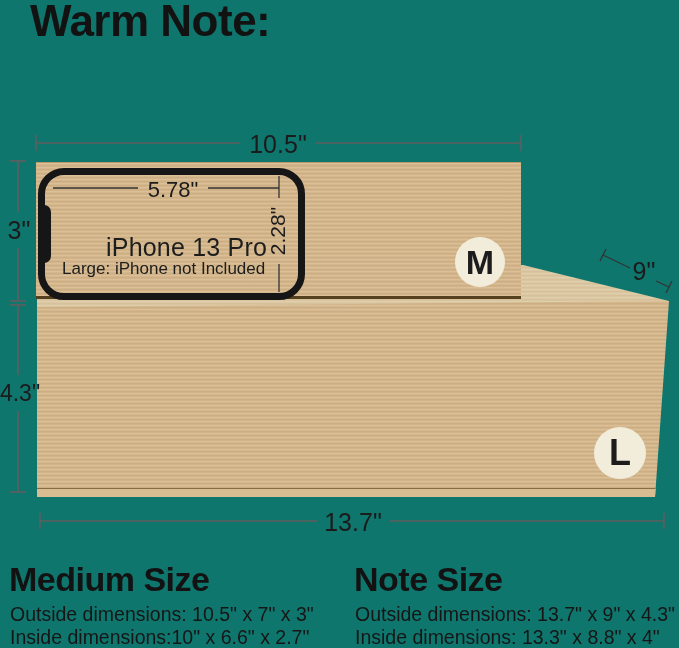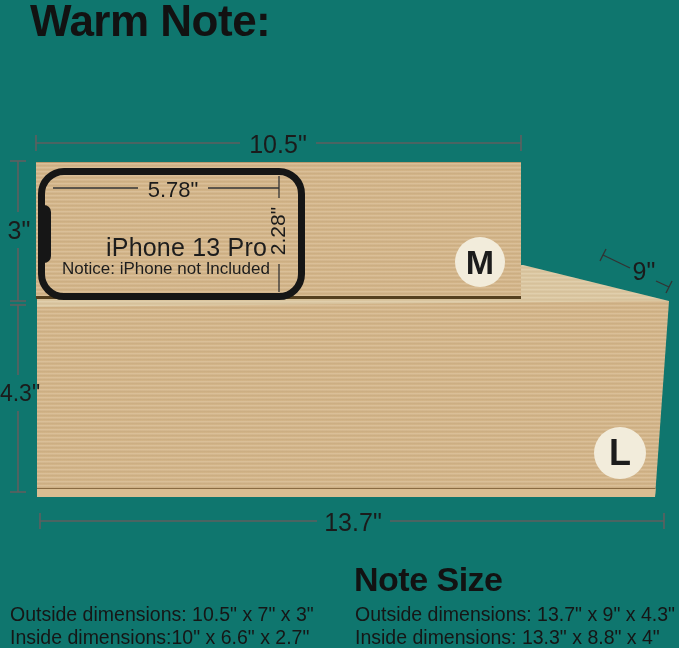--- a/index.html
+++ b/index.html
@@ -107,21 +107,21 @@
   <div class="large-front kraft">
     <div class="large-flap"></div>
   </div>
 
   <div class="medium-front kraft"></div>
 
   <div class="phone">
     <div class="notch"></div>
   </div>
   <div class="phone-model">iPhone 13 Pro</div>
-  <div class="phone-notice">Notice: iPhone not Included</div>
+  <div class="phone-notice">Large: iPhone not Included</div>
 
   <div class="badge badge-m">
     <span>M</span>
   </div>
   <div class="badge badge-l">
     <span>L</span>
   </div>
 
   <svg class="dims" width="679" height="648" viewBox="0 0 679 648">
 
@@ -171,20 +171,21 @@
       <text class="dtext" x="173" y="189" font-size="22" text-anchor="middle" dominant-baseline="central">5.78"</text>
     </g>
 
     <g>
       <line class="dline2" x1="279" y1="176" x2="279" y2="198"></line>
       <line class="dline2" x1="279" y1="264" x2="279" y2="292"></line>
       <text class="dtext" x="277" y="231" font-size="21" text-anchor="middle" dominant-baseline="central" transform="rotate(-90 277 231)">2.28"</text>
     </g>
   </svg>
 
+  <div class="fhead m">Medium Size</div>
   <div class="fline m1">Outside dimensions: 10.5" x 7" x 3"</div>
   <div class="fline m2">Inside dimensions:10" x 6.6" x 2.7"</div>
 
   <div class="fhead l">Note Size</div>
   <div class="fline l1">Outside dimensions: 13.7" x 9" x 4.3"</div>
   <div class="fline l2">Inside dimensions: 13.3" x 8.8" x 4"</div>
 
 </div>
 
 </body></html>

